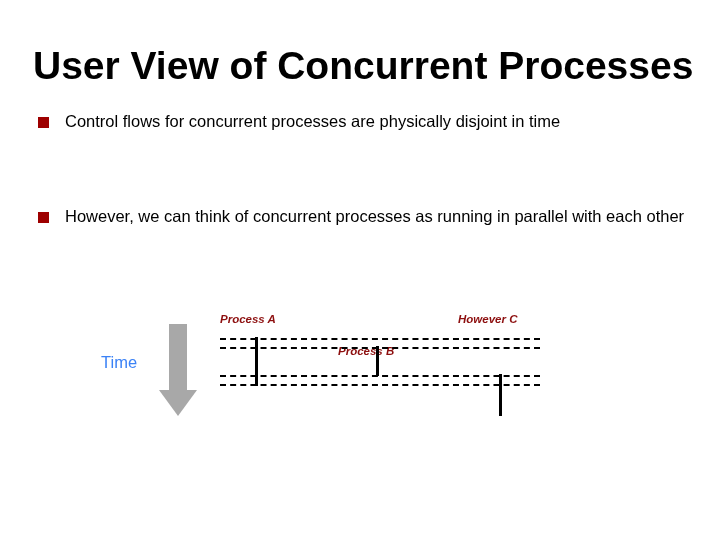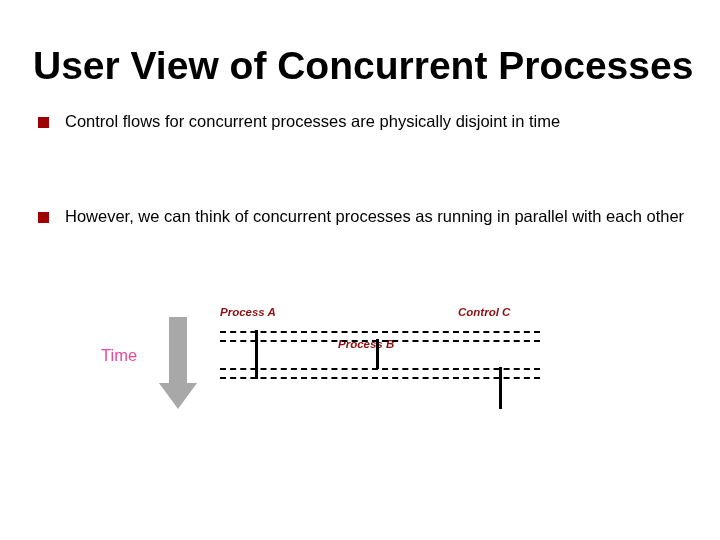--- a/index.html
+++ b/index.html
@@ -65,21 +65,21 @@
     line-height: 26px;
     font-weight: normal;
     color: #000000;
   }
   .bullet-2 .bullet-text { width: 620px; }
 
   
   .diagram {
     position: absolute;
     left: 0;
-    top: 0;
+    top: 7px;
     width: 720px;
     height: 468px;
     pointer-events: none;
   }
 
   .proc-label {
     position: absolute;
     font-size: 11.5px;
     font-weight: bold;
     font-style: italic;
@@ -111,21 +111,21 @@
   .vbar-b { left: 376px; top: 339px;  height: 30px; }
   .vbar-c { left: 499px; top: 367px;  height: 42px; }
 
   
   .time-label {
     position: absolute;
     left: 101px;
     top: 346px;
     font-size: 16.5px;
     font-weight: normal;
-    color: #ec4899;
+    color: #3b82f6;
     white-space: nowrap;
   }
 
   .arrow {
     position: absolute;
     left: 159px;
     top: 317px;
     width: 38px;
     height: 92px;
   }
@@ -162,21 +162,21 @@
 
   <div class="bullet bullet-1">
     <span class="bullet-marker"></span>
     <span class="bullet-text">Control flows for concurrent processes are physically disjoint in time</span>
   </div>
 
   <div class="diagram">
 
     <div class="proc-label proc-a">Process A</div>
     <div class="proc-label proc-b">Process B</div>
-    <div class="proc-label proc-c">Control C</div>
+    <div class="proc-label proc-c">However C</div>
 
     <div class="dash-line dash-1"></div>
     <div class="dash-line dash-2"></div>
     <div class="dash-line dash-3"></div>
     <div class="dash-line dash-4"></div>
 
     <div class="vbar vbar-a"></div>
     <div class="vbar vbar-b"></div>
     <div class="vbar vbar-c"></div>
 

